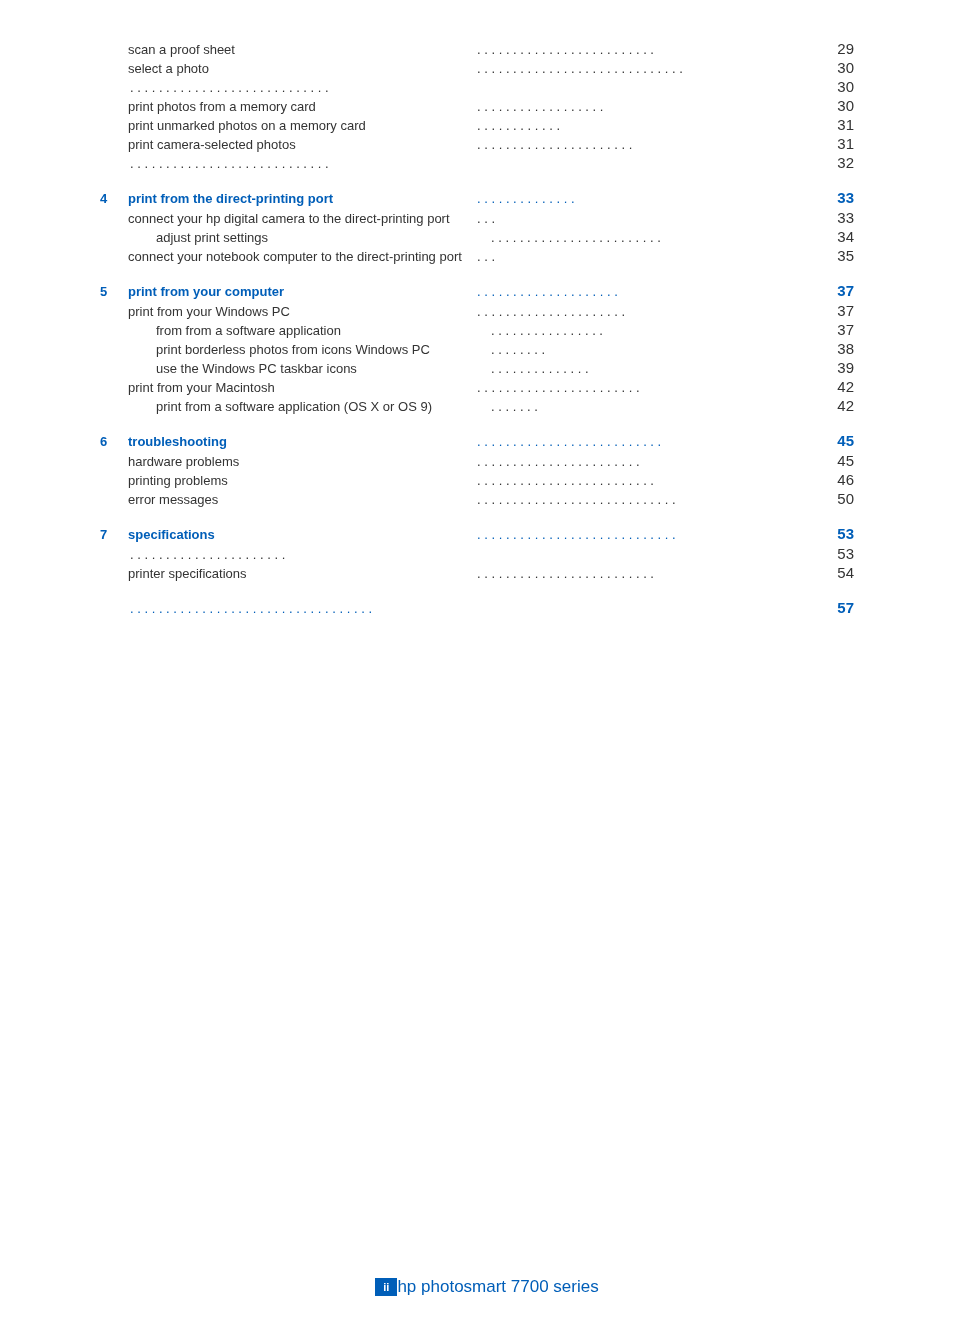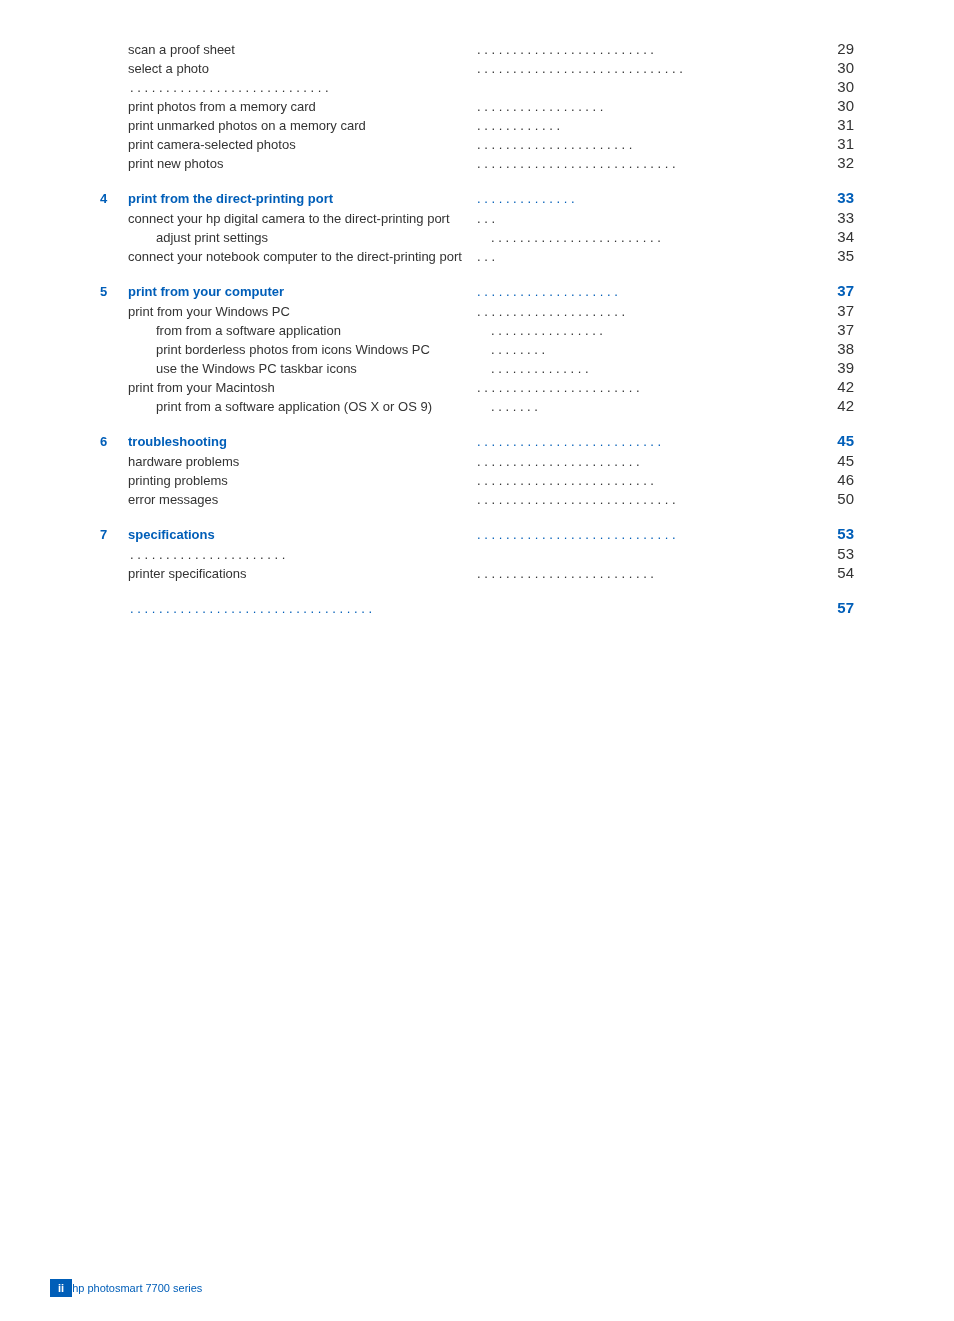--- a/index.html
+++ b/index.html
@@ -88,35 +88,35 @@
     .toc-indent2 {
       min-width: 56px;
     }
 
     .footer {
       position: absolute;
       bottom: 24px;
       left: 0;
       right: 0;
       display: flex;
-      justify-content: flex-start;
+      justify-content: center;
       align-items: center;
       padding: 0 30px 0 50px;
     }
 
     .footer-left {
       background: #005eb8;
       color: #ffffff;
       font-size: 11px;
       padding: 3px 8px;
       font-weight: bold;
     }
 
     .footer-right {
-      font-size: 11px;
+      font-size: 17px;
       color: #005eb8;
     }
   </style>
 </head>
 <body>
 
 <div class="page">
 
   <div class="toc-section">
     <div class="toc-row">
@@ -149,21 +149,20 @@
       <span class="toc-page">31</span>
     </div>
     <div class="toc-row">
       <span class="toc-indent"></span>
       <span class="toc-text">print camera-selected photos</span>
       <span class="toc-dots">. . . . . . . . . . . . . . . . . . . . . .</span>
       <span class="toc-page">31</span>
     </div>
     <div class="toc-row">
       <span class="toc-indent"></span>
-      <span class="toc-text">print new photos</span>
       <span class="toc-dots">. . . . . . . . . . . . . . . . . . . . . . . . . . . .</span>
       <span class="toc-page">32</span>
     </div>
   </div>
 
   <div class="toc-section">
     <div class="toc-row chapter-heading">
       <span class="toc-num">4</span>
       <span class="toc-text blue-bold">print from the direct-printing port</span>
       <span class="toc-dots" style="color:#005eb8">. . . . . . . . . . . . . .</span>

